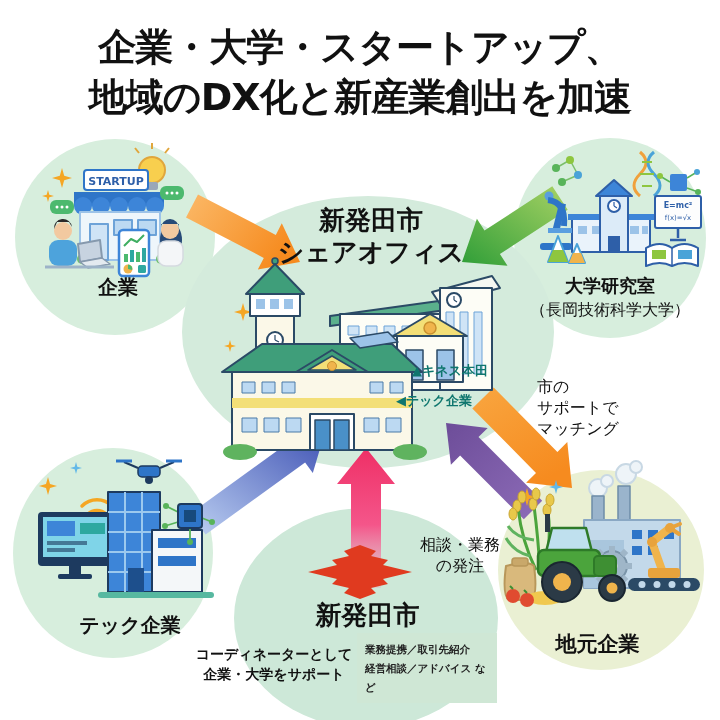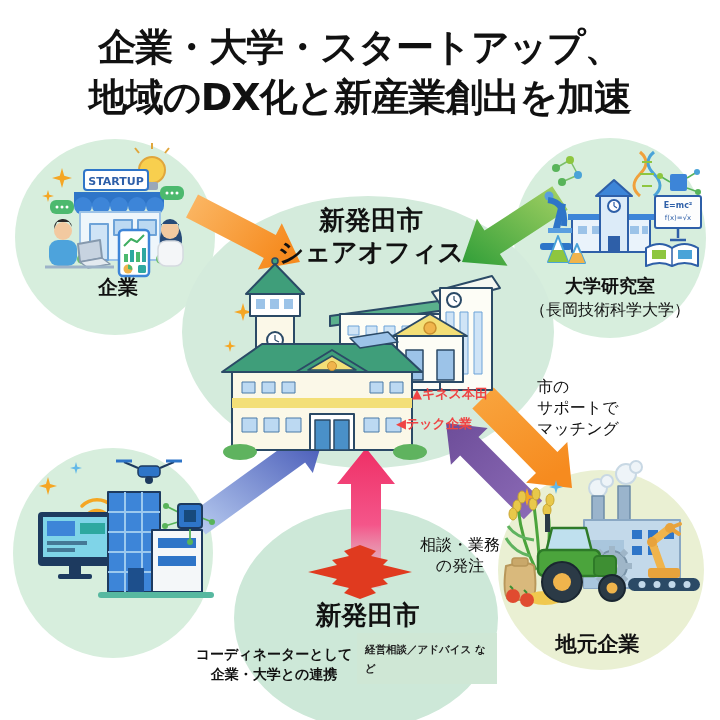--- a/index.html
+++ b/index.html
@@ -1,20 +1,20 @@
 <!DOCTYPE html>
 <html><head>
 <meta charset="utf-8">
 <style>
   html,body{margin:0;padding:0;background:#ffffff;}
   body{font-family:"DejaVu Sans","Liberation Sans",sans-serif;color:#111;}
   .canvas{position:relative;width:720px;height:720px;overflow:hidden;background:#fff;}
   .abs{position:absolute;}
   svg{display:block;}
-  .jp{font-weight:800;color:#ef4444;margin-top:23px;}
+  .jp{font-weight:800;color:#0f766e;}
   .title{top:22px;left:0;width:720px;text-align:center;font-size:38px;font-weight:900;line-height:50px;letter-spacing:-1px;}
   .center-name{left:206px;top:204px;width:330px;text-align:center;font-size:26px;line-height:32px;font-weight:900;}
   .bldg-label{font-size:13px;font-weight:800;}
   .lbl-honda{left:412px;top:362px;}
   .lbl-tenno{left:396px;top:392px;}
   .node-label{text-align:center;font-weight:800;}
   .lbl-startup{left:18px;top:274px;width:200px;font-size:20px;line-height:27px;}
   .lbl-univ{left:505px;top:274px;width:210px;font-size:18px;line-height:24px;}
   .lbl-univ .sub{font-size:16px;font-weight:400;}
   .lbl-tech{left:30px;top:612px;width:200px;font-size:20px;}
@@ -425,36 +425,38 @@
 
   <div class="abs node-label lbl-startup">
     <div>企業</div>
   </div>
 
   <div class="abs node-label lbl-univ">
     <div>大学研究室</div>
     <div class="sub">（長岡技術科学大学）</div>
   </div>
 
+  <div class="abs node-label lbl-tech">テック企業</div>
   <div class="abs node-label lbl-local">地元企業</div>
   <div class="abs node-label lbl-city">新発田市</div>
 
   <div class="abs ann ann-matching">
     <div>市の</div>
     <div>サポートで</div>
     <div>マッチング</div>
   </div>
 
   <div class="abs ann ann-order">
     <div>相談・業務</div>
     <div>の発注</div>
   </div>
 
   <div class="abs coordinator">
     <div>コーディネーターとして</div>
-    <div>企業・大学との連携</div>
+    <div>企業・大学をサポート</div>
   </div>
 
   <div class="abs services">
+    <div>業務提携／取引先紹介</div>
     <div>経営相談／アドバイス など</div>
   </div>
 
 </div>
 
 </body></html>

